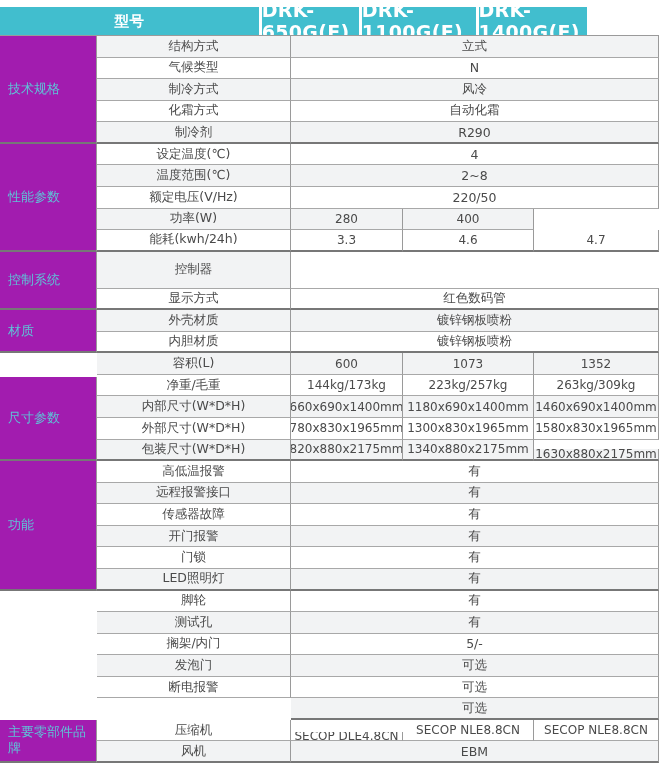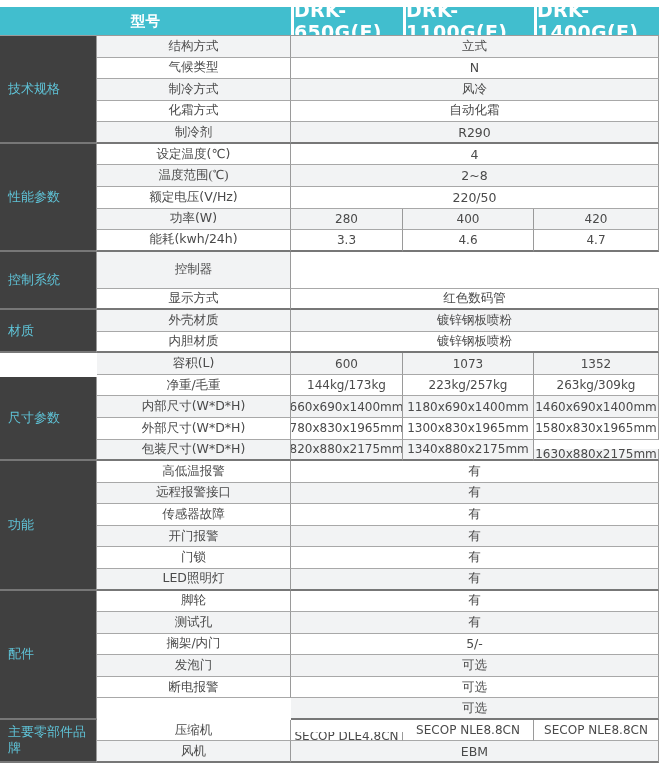--- a/index.html
+++ b/index.html
@@ -17,21 +17,21 @@
   body{
     width:659px;height:775px;
     background:#ffffff;
     font-family:"DejaVu Sans","Liberation Sans",sans-serif;
     color:var(--text);
     overflow:hidden;
   }
   .page{position:relative;width:659px;height:775px;}
   
   .tbl-header{
-    position:absolute;left:0;top:7px;width:659px;height:28px;
+    position:absolute;left:0;top:7px;width:587px;height:28px;
     display:flex;
   }
   .h-cell{
     background:var(--teal);
     color:var(--header-text);
     font-weight:bold;
     display:flex;align-items:center;justify-content:center;
     box-sizing:border-box;
     font-size:14px;
     letter-spacing:.3px;
@@ -55,21 +55,21 @@
     overflow:hidden;
     white-space:nowrap;
   }
   .c-cat{
     grid-column:1;
     justify-content:flex-start;
     padding-left:8px;
     color:var(--cat-text);
     font-size:13px;
     line-height:1.25;
-    background:#404040;
+    background:#a21caf;
     border-right:1px solid var(--border);
     border-bottom:2px solid var(--section-border);
     white-space:normal;
   }
   .c-param{
     grid-column:2;
     font-size:12.5px;
     border-right:1px solid var(--border);
     border-bottom:1px solid var(--row-border);
   }
@@ -103,28 +103,27 @@
       <div class="c c-val c-val-merged bg-white" style="grid-row: 2;">N</div>
       <div class="c c-param bg-alt" style="grid-row: 3;">制冷方式</div>
       <div class="c c-val c-val-merged bg-alt" style="grid-row: 3;">风冷</div>
       <div class="c c-param bg-white" style="grid-row: 4;">化霜方式</div>
       <div class="c c-val c-val-merged bg-white" style="grid-row: 4;">自动化霜</div>
       <div class="c c-param bg-alt sec-end" style="grid-row: 5;">制冷剂</div>
       <div class="c c-val c-val-merged bg-alt sec-end" style="grid-row: 5;">R290</div>
       <div class="c c-cat" style="grid-row: 6 / span 5;">性能参数</div>
       <div class="c c-param bg-white" style="grid-row: 6;">设定温度(℃)</div>
       <div class="c c-val c-val-merged bg-white" style="grid-row: 6;">4</div>
-      <div class="c c-param bg-alt" style="grid-row: 7; font-family: Liberation Serif, serif;">温度范围(℃)</div>
+      <div class="c c-param bg-alt" style="grid-row: 7;">温度范围(℃)</div>
       <div class="c c-val c-val-merged bg-alt" style="grid-row: 7;">2~8</div>
       <div class="c c-param bg-white" style="grid-row: 8;">额定电压(V/Hz)</div>
       <div class="c c-val c-val-merged bg-white" style="grid-row: 8;">220/50</div>
       <div class="c c-param bg-alt" style="grid-row: 9;">功率(W)</div>
       <div class="c c-val bg-alt" style="grid-area: 9 / 3;">280</div>
       <div class="c c-val bg-alt" style="grid-area: 9 / 4;">400</div>
-      <div class="c c-val bg-alt" style="grid-area: 9 / 5;">420</div>
       <div class="c c-param bg-white sec-end" style="grid-row: 10;">能耗(kwh/24h)</div>
       <div class="c c-val bg-white sec-end" style="grid-area: 10 / 3;">3.3</div>
       <div class="c c-val bg-white sec-end" style="grid-area: 10 / 4;">4.6</div>
       <div class="c c-val bg-white sec-end" style="grid-area: 10 / 5;">4.7</div>
       <div class="c c-cat" style="grid-row: 11 / span 2;">控制系统</div>
       <div class="c c-param bg-alt" style="grid-row: 11;">控制器</div>
       <div class="c c-val c-val-merged bg-alt" style="grid-row: 11; margin-top: 36px;">微电脑智能控制器</div>
       <div class="c c-param bg-white sec-end" style="grid-row: 12;">显示方式</div>
       <div class="c c-val c-val-merged bg-white sec-end" style="grid-row: 12;">红色数码管</div>
       <div class="c c-cat" style="grid-row: 13 / span 2;">材质</div>
@@ -159,21 +158,20 @@
       <div class="c c-param bg-alt" style="grid-row: 21;">远程报警接口</div>
       <div class="c c-val c-val-merged bg-alt" style="grid-row: 21;">有</div>
       <div class="c c-param bg-white" style="grid-row: 22;">传感器故障</div>
       <div class="c c-val c-val-merged bg-white" style="grid-row: 22;">有</div>
       <div class="c c-param bg-alt" style="grid-row: 23;">开门报警</div>
       <div class="c c-val c-val-merged bg-alt" style="grid-row: 23;">有</div>
       <div class="c c-param bg-white" style="grid-row: 24;">门锁</div>
       <div class="c c-val c-val-merged bg-white" style="grid-row: 24;">有</div>
       <div class="c c-param bg-alt sec-end" style="grid-row: 25;">LED照明灯</div>
       <div class="c c-val c-val-merged bg-alt sec-end" style="grid-row: 25;">有</div>
-      <div class="c c-cat" style="grid-row: 26 / span 6;">配件</div>
       <div class="c c-param bg-white" style="grid-row: 26;">脚轮</div>
       <div class="c c-val c-val-merged bg-white" style="grid-row: 26;">有</div>
       <div class="c c-param bg-alt" style="grid-row: 27;">测试孔</div>
       <div class="c c-val c-val-merged bg-alt" style="grid-row: 27;">有</div>
       <div class="c c-param bg-white" style="grid-row: 28;">搁架/内门</div>
       <div class="c c-val c-val-merged bg-white" style="grid-row: 28;">5/-</div>
       <div class="c c-param bg-alt" style="grid-row: 29;">发泡门</div>
       <div class="c c-val c-val-merged bg-alt" style="grid-row: 29;">可选</div>
       <div class="c c-param bg-white" style="grid-row: 30;">断电报警</div>
       <div class="c c-val c-val-merged bg-white" style="grid-row: 30;">可选</div>

